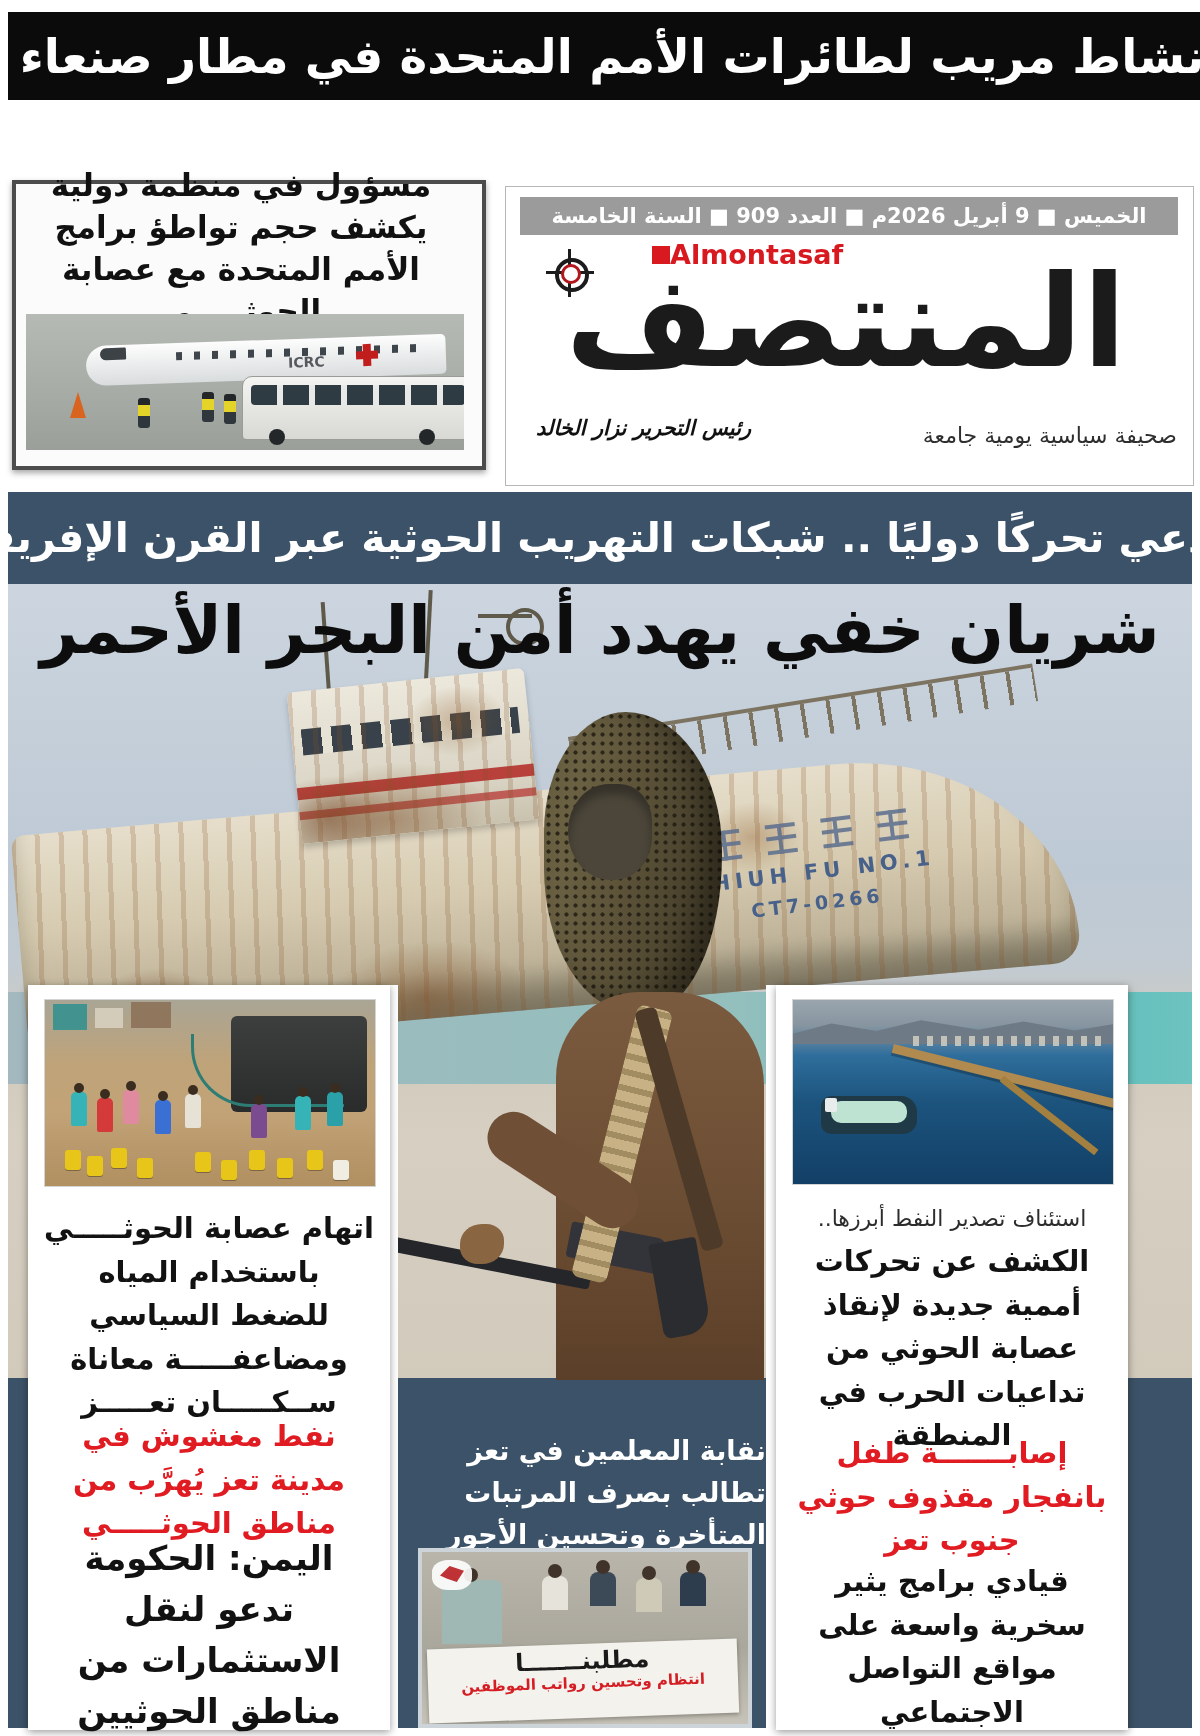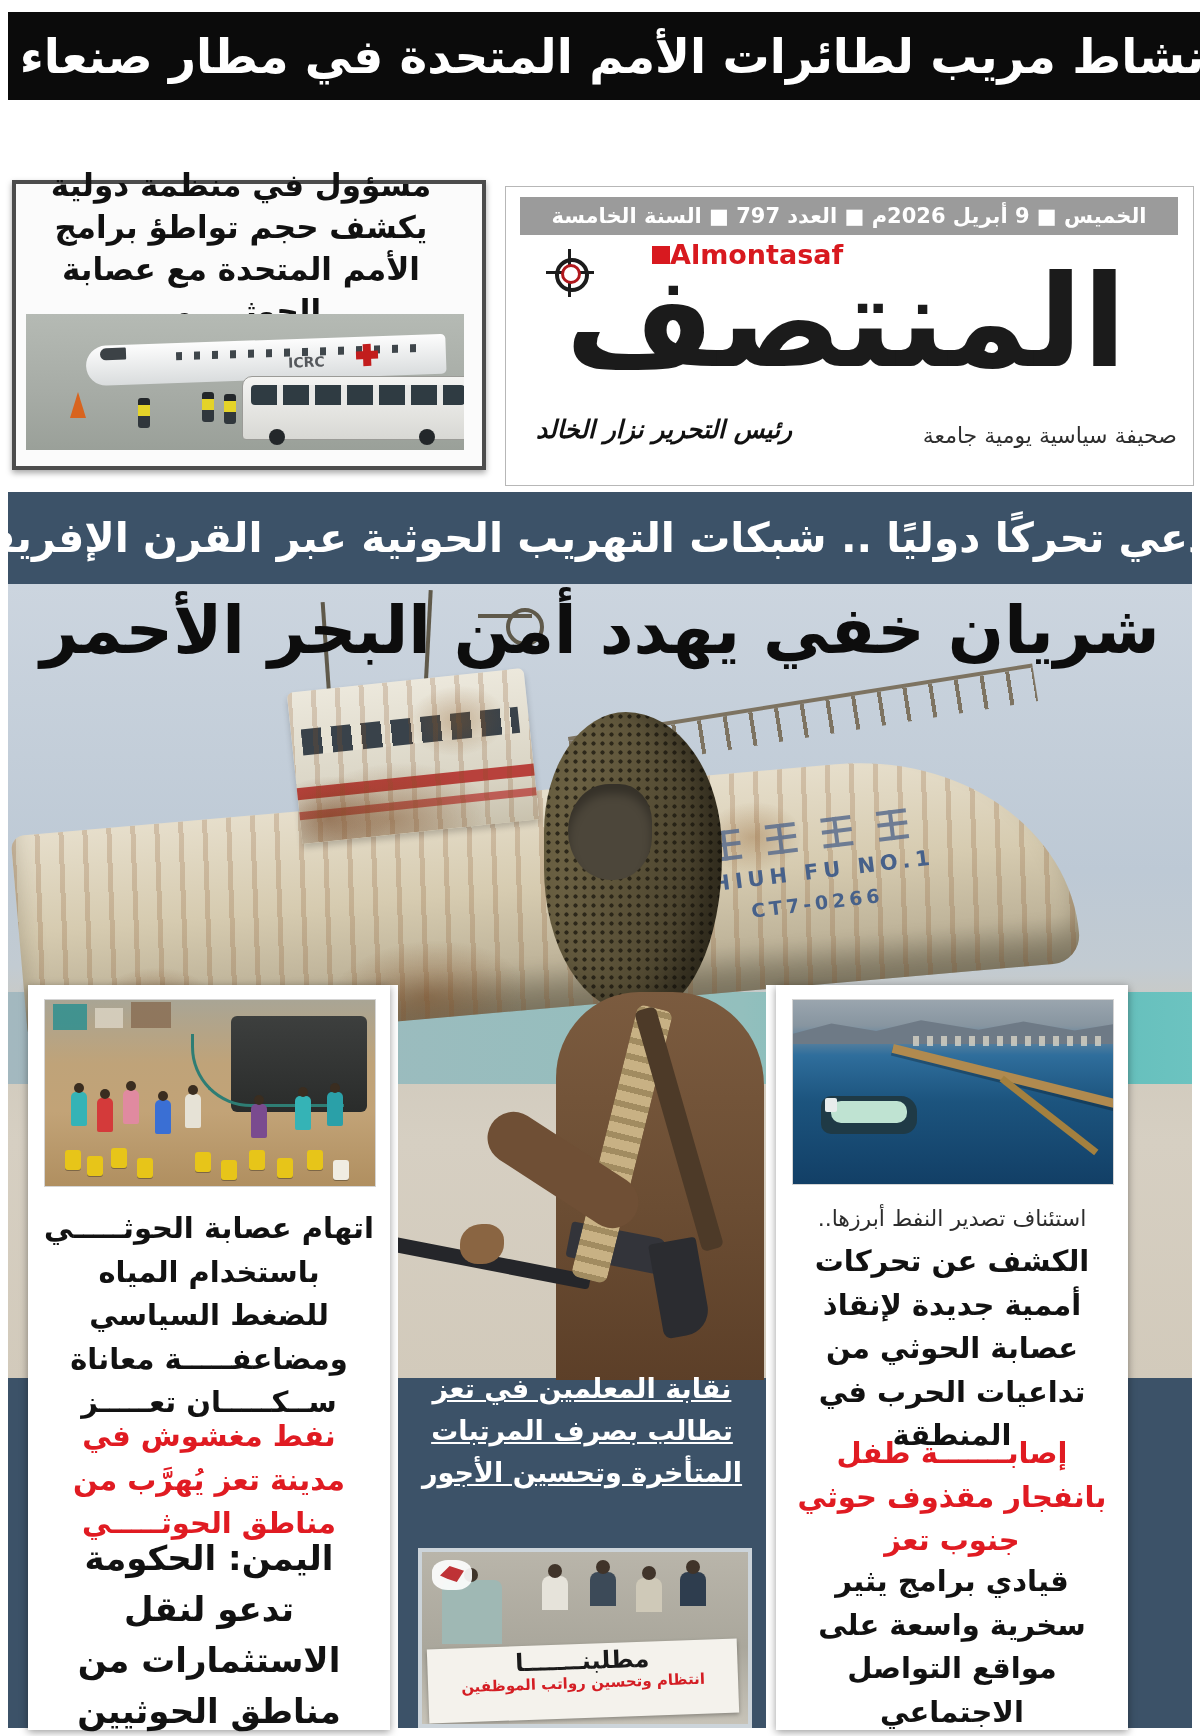--- a/index.html
+++ b/index.html
@@ -46,21 +46,21 @@
   #crosshair{left:40px;top:62px;width:48px;height:48px;}
   #crosshair .ring{position:absolute;left:9px;top:9px;width:26px;height:26px;border:4px solid #1c1c1c;border-radius:50%;}
   #crosshair .ring2{position:absolute;left:15px;top:15px;width:14px;height:14px;border:3px solid #b0181d;border-radius:50%;background:#fff;}
   #crosshair .hline{position:absolute;left:0;top:22px;width:48px;height:3px;background:#1c1c1c;}
   #crosshair .vline{position:absolute;left:22px;top:0;width:3px;height:48px;background:#1c1c1c;}
   #latin-logo{left:138px;top:52px;color:#d8191f;font-size:27px;font-weight:bold;}
   #latin-logo .sq{display:inline-block;width:18px;height:18px;background:#d8191f;margin-left:8px;}
   #arabic-logo{left:10px;top:46px;width:660px;height:178px;color:#1b1b1b;font-weight:bold;
     font-size:128px;line-height:178px;text-align:center;letter-spacing:-4px;}
   #tagline{right:16px;top:236px;color:#2e2e2e;font-size:22px;}
-  #editor{left:30px;top:228px;color:#111;font-size:25px;font-weight:bold;font-style:italic;
+  #editor{left:30px;top:228px;color:#111;font-size:21px;font-weight:bold;font-style:italic;
     font-family:"DejaVu Serif",serif;}
   #url-bar{left:14px;top:270px;width:658px;height:26px;background:#c6c6c6;color:#4c4c4c;
     font-weight:bold;font-size:19px;}
 
   
   #section-banner{left:8px;top:492px;width:1184px;height:92px;background:#3c5268;color:#fff;
     font-weight:bold;font-size:41px;white-space:nowrap;}
 
   
   #big-photo{left:8px;top:584px;width:1184px;height:796px;overflow:hidden;
@@ -157,22 +157,22 @@
   #town{left:120px;top:36px;width:190px;height:10px;
     background:repeating-linear-gradient(90deg,#d8d4c6 0 6px,transparent 6px 14px);opacity:.8;}
   #jetty{left:96px;top:74px;width:250px;height:9px;background:#b08a4f;transform:rotate(14deg);
     box-shadow:0 3px 0 rgba(0,0,0,.25);}
   #jetty2{left:196px;top:112px;width:120px;height:7px;background:#a3803f;transform:rotate(38deg);}
   #tanker{left:28px;top:96px;width:96px;height:38px;background:#1f3a46;border-radius:10px 16px 14px 10px;}
   #tanker .deck{position:absolute;left:10px;top:5px;width:76px;height:22px;background:#bfe3d2;border-radius:10px;}
   #tanker .bridgehouse{position:absolute;left:4px;top:2px;width:12px;height:14px;background:#e8ecec;border-radius:2px;}
 
   
-  #mid-story{left:398px;top:1368px;width:368px;color:#ffffff;text-align:center;
-    font-weight:bold;font-size:27px;line-height:1.55;z-index:6;text-decoration:underline;}
+  #mid-story{left:398px;top:1430px;width:368px;color:#ffffff;text-align:right;
+    font-weight:bold;font-size:27px;line-height:1.55;z-index:6;}
   #protest-photo{left:418px;top:1548px;width:326px;height:172px;z-index:6;border:4px solid #ccd4da;
     overflow:hidden;background:linear-gradient(180deg,#b9b5aa 0%,#aaa79c 55%,#c7c3b8 100%);}
   .phead{position:absolute;width:14px;height:14px;border-radius:50%;background:#40342a;}
   .pbody{position:absolute;width:26px;height:34px;border-radius:8px 8px 0 0;}
   #pbanner{left:6px;top:92px;width:310px;height:74px;background:#f4f2ec;transform:rotate(-2deg);
     box-shadow:0 2px 4px rgba(0,0,0,.3);text-align:center;}
   #pbanner .t1{color:#1a1a1a;font-weight:bold;font-size:24px;line-height:1.1;margin-top:4px;}
   #pbanner .t2{color:#d41e24;font-weight:bold;font-size:15px;}
   #pbird{left:10px;top:8px;width:40px;height:30px;background:#fff;border-radius:40%;opacity:.9;}
   #pbird:before{content:"";position:absolute;left:8px;top:6px;width:24px;height:16px;background:#c0252a;
@@ -206,21 +206,21 @@
       <div class="abs staff" style="left:198px;top:80px;"></div>
       <div class="abs bus">
         <div class="abs bus-win"></div>
         <div class="abs wheel" style="left:26px;"></div>
         <div class="abs wheel" style="left:176px;"></div>
       </div>
     </div>
   </div>
 
   <div class="abs" id="masthead">
-    <div class="abs ctr" id="date-bar" dir="rtl">الخميس  ■  9 أبريل 2026م  ■  العدد 797  ■  السنة الخامسة</div>
+    <div class="abs ctr" id="date-bar" dir="rtl">الخميس  ■  9 أبريل 2026م  ■  العدد 909  ■  السنة الخامسة</div>
     <div class="abs" id="crosshair">
       <div class="ring"></div>
         <div class="hline"></div>
         <div class="vline"></div>
         <div class="ring2"></div>
     </div>
     <div class="abs" id="latin-logo"><span class="sq"></span><span>Almontasaf</span></div>
     <div class="abs" id="arabic-logo" dir="rtl">المنتصف</div>
     <div class="abs" id="tagline" dir="rtl">صحيفة سياسية يومية جامعة</div>
     <div class="abs" id="editor" dir="rtl">رئيس التحرير نزار الخالد</div>

